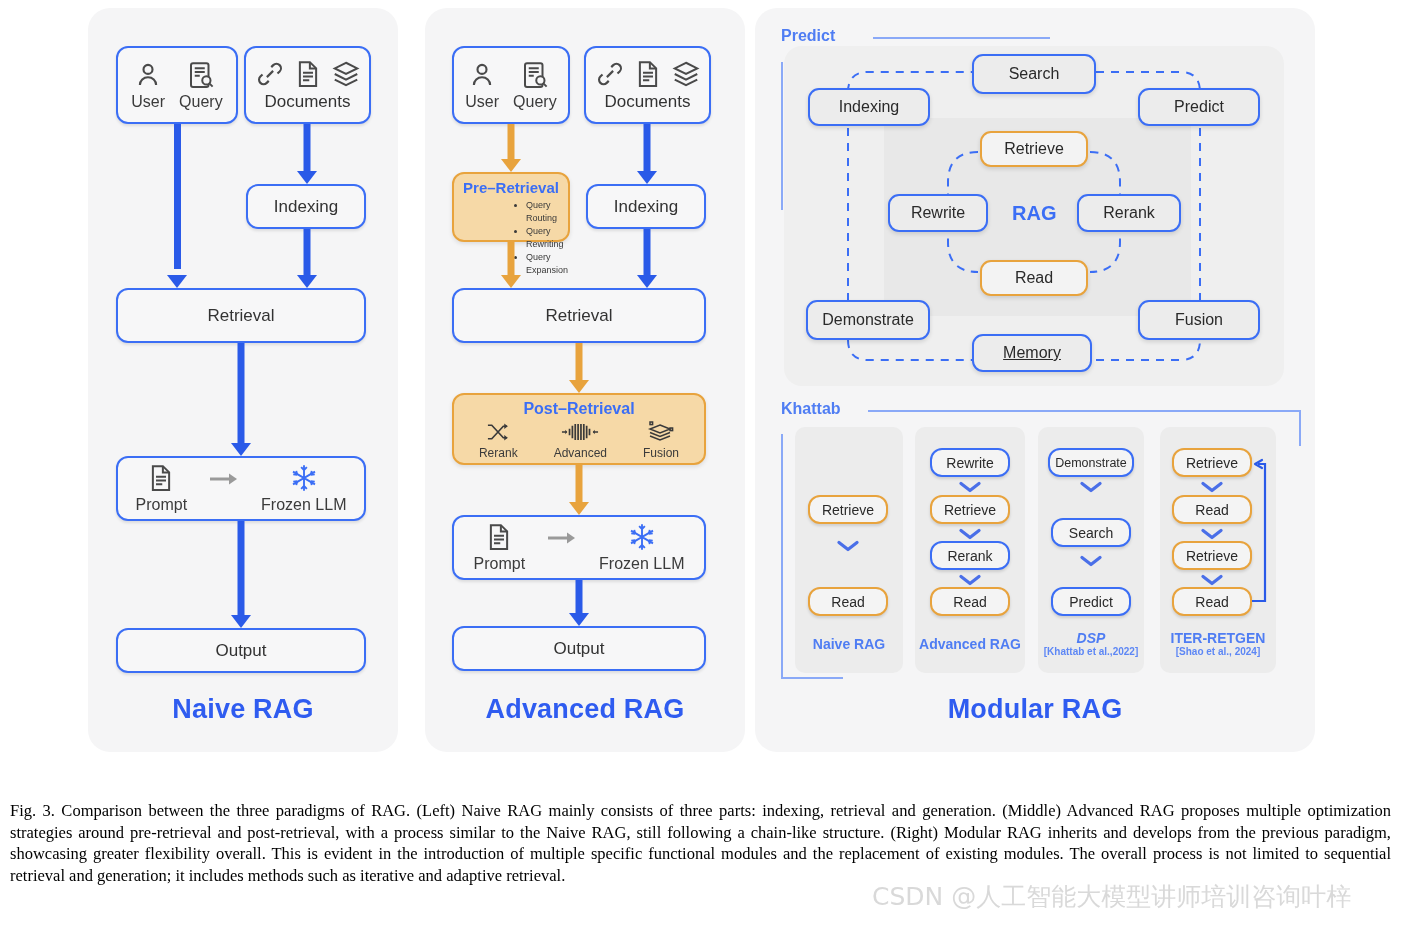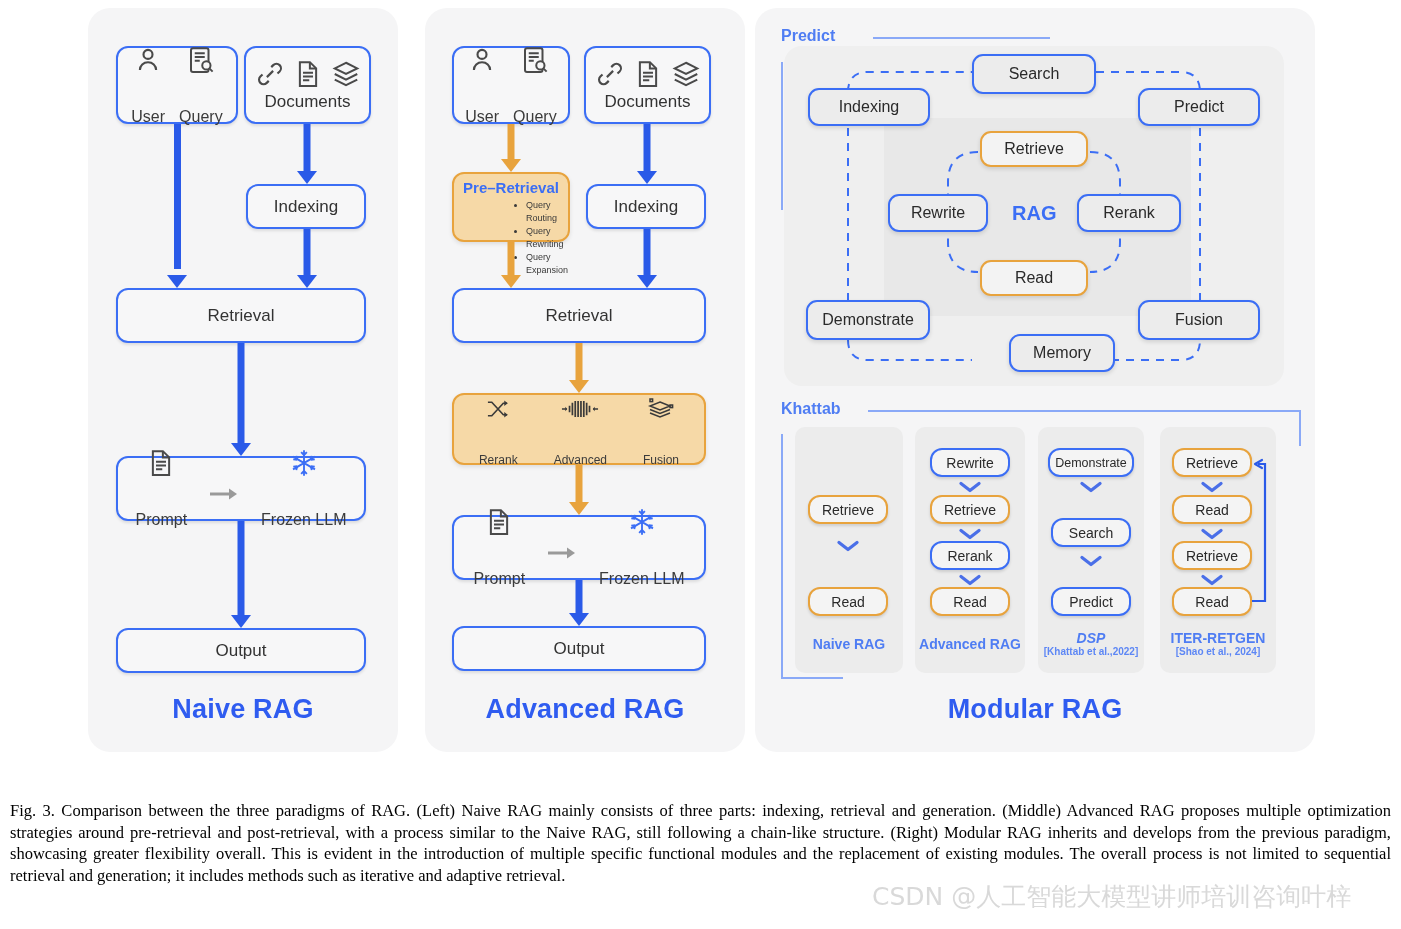--- a/index.html
+++ b/index.html
@@ -22,21 +22,21 @@
   .arrow .head{position:absolute;left:50%;transform:translateX(-50%);width:0;height:0;
                border-left:10px solid transparent;border-right:10px solid transparent;
                border-top:13px solid #2a5ae8;bottom:0;}
   .arrow.orange .stem{background:#e8a33d;}
   .arrow.orange .head{border-top-color:#e8a33d;}
   .line-plain{position:absolute;width:7px;background:#2a5ae8;}
 
   
   .icon-row{display:flex;align-items:flex-end;justify-content:center;gap:14px;width:100%;}
   .icon-cell{display:flex;flex-direction:column;align-items:center;gap:3px;}
-  .icon-cell .lbl{font-size:16px;color:#3b3b3b;white-space:nowrap;margin-top:30px;}
+  .icon-cell .lbl{font-size:16px;color:#3b3b3b;white-space:nowrap;}
   .glyph{width:30px;height:30px;display:block;}
 
   
   .panel-title{position:absolute;width:100%;text-align:center;color:#2f5cf0;
                font-size:27px;font-weight:bold;letter-spacing:.2px;}
 
   
   .stage{position:absolute;box-sizing:border-box;background:#f6d9a7;border:2px solid #e8a33d;
          border-radius:12px;box-shadow:0 2px 4px rgba(0,0,0,.10);}
   .stage .hd{color:#3b6ef5;font-weight:bold;text-align:center;font-size:15px;padding-top:5px;}
@@ -275,20 +275,21 @@
 <div class="node" style="left:452px;top:288px;width:254px;height:55px;">
   <span>Retrieval</span>
 </div>
 
 <div class="arrow orange" style="left:566px;top:343px;width:26px;height:50px;">
   <div class="stem" style="top:0;height:38px;"></div>
     <div class="head"></div>
 </div>
 
 <div class="stage" style="left:452px;top:393px;width:254px;height:72px;">
+  <div class="hd" style="font-size:16px;">Post–Retrieval</div>
   <div class="icon-row" style="gap:36px;margin-top:3px;">
     <div class="icon-cell">
       <svg style="width:25px;height:22px;" viewBox="0 0 26 22" fill="none" stroke="#3a3a3a" stroke-width="1.7">
         <path d="M2 4h4l12 13h4M2 18h4L18 5h4"></path>
         <path d="M19 2.2L22.6 5 19 7.8M19 14.2L22.6 17 19 19.8" fill="#3a3a3a" stroke="none"></path>
       </svg>
       <span class="lbl" style="font-size:12px;">Rerank</span>
     </div>
     <div class="icon-cell">
       <svg style="width:38px;height:22px;" viewBox="0 0 40 22" fill="none" stroke="#3a3a3a" stroke-width="1.6">
@@ -402,21 +403,21 @@
 </div>
 <div class="mod-node orange" style="left:980px;top:260px;width:108px;height:36px;">
   <span>Read</span>
 </div>
 <div class="mod-node" style="left:806px;top:300px;width:124px;height:40px;">
   <span>Demonstrate</span>
 </div>
 <div class="mod-node" style="left:1138px;top:300px;width:122px;height:40px;">
   <span>Fusion</span>
 </div>
-<div class="mod-node" style="left:1009px;top:334px;width:106px;height:38px;">
+<div class="mod-node" style="left:972px;top:334px;width:120px;height:38px;text-decoration:underline;">
   <span>Memory</span>
 </div>
 
 <div class="sec-label" style="left:781px;top:400px;">Khattab</div>
 <div class="sec-rule" style="left:868px;top:410px;width:433px;"></div>
 <div class="sec-vline" style="left:1299px;top:410px;height:36px;"></div>
 <div class="sec-vline" style="left:781px;top:434px;height:245px;"></div>
 <div class="sec-hline" style="left:781px;top:677px;width:62px;"></div>
 
 <div class="pat-card" style="left:795px;top:427px;width:108px;height:246px;"></div>

